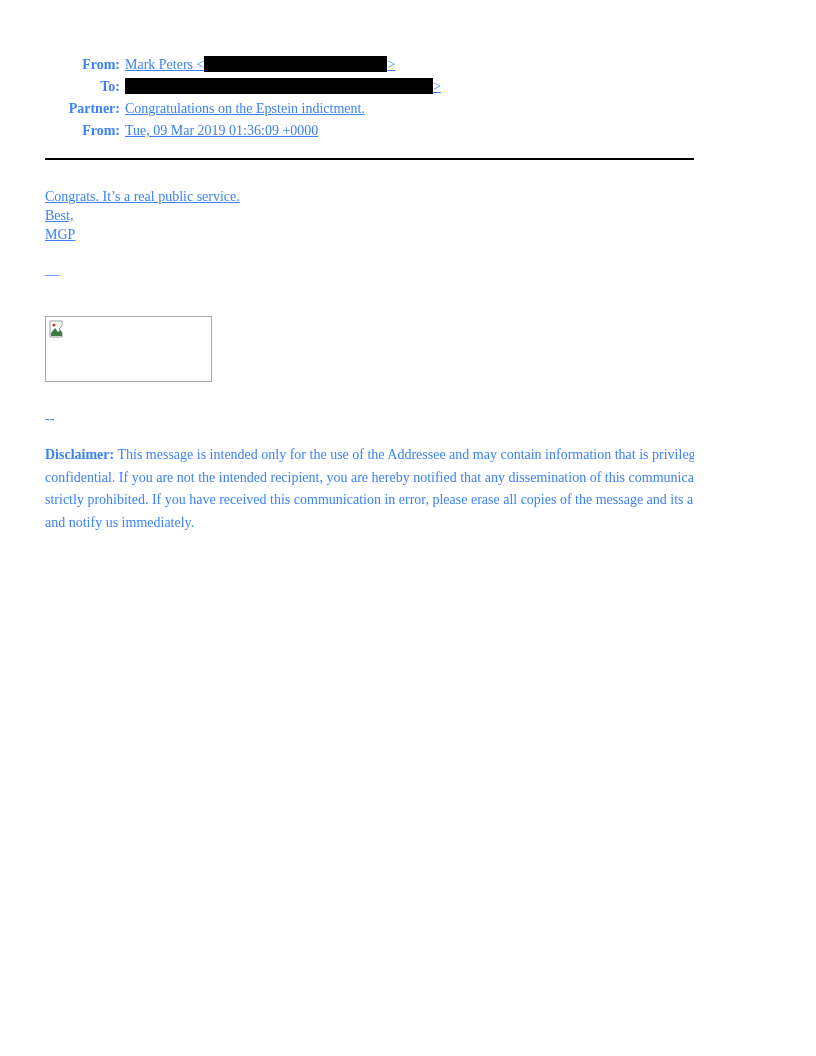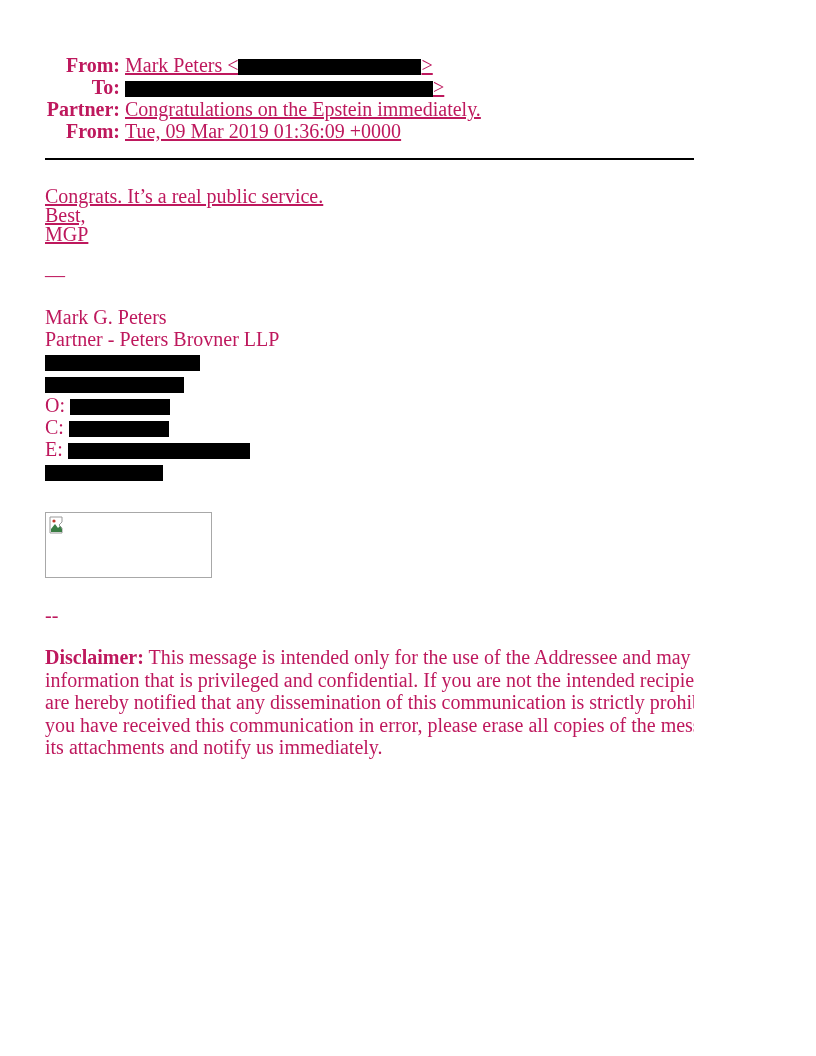--- a/index.html
+++ b/index.html
@@ -7,22 +7,22 @@
     padding: 0;
     background: #ffffff;
   }
   .page {
     position: relative;
     width: 694px;
     height: 1056px;
     box-sizing: border-box;
     background: #ffffff;
     font-family: "Liberation Serif", serif;
-    font-size: 20px;
-    color: #be185d;
+    font-size: 14px;
+    color: #3b82f6;
     padding: 54px 51px 0 45px;
     overflow: hidden;
   }
   
   .header-row {
     display: flex;
     line-height: 22px;
   }
   .header-label {
     flex: 0 0 75px;
@@ -111,50 +111,40 @@
       <span class="header-value"><span>Mark Peters &lt;</span><span class="redact bar-from"></span><span>&gt;</span></span>
     </div>
 
     <div class="header-row">
       <span class="header-label">To:</span>
       <span class="header-value"><span class="redact bar-to"></span><span>&gt;</span></span>
     </div>
 
     <div class="header-row">
       <span class="header-label">Partner:</span>
-      <span class="header-value">Congratulations on the Epstein immediately.</span>
+      <span class="header-value">Congratulations on the Epstein indictment.</span>
     </div>
 
     <div class="header-row">
       <span class="header-label">From:</span>
       <span class="header-value">Tue, 09 Mar 2019 01:36:09 +0000</span>
     </div>
 
   </div>
 
   <hr class="rule">
 
   <div class="body-block">
     <p>Congrats. It’s a real public service.</p>
     <p>Best,</p>
     <p>MGP</p>
   </div>
 
   <p class="sig-sep">—</p>
 
-  <div class="sig-block">
-    <p>Mark G. Peters</p>
-    <p>Partner - Peters Brovner LLP</p>
-    <p><span class="redact bar-addr1"></span></p>
-    <p><span class="redact bar-addr2"></span></p>
-    <p><span>O:</span> <span class="redact bar-phone"></span></p>
-    <p><span>C:</span> <span class="redact bar-phone"></span></p>
-    <p><span>E:</span> <span class="redact bar-email"></span></p>
-    <p><span class="redact bar-last"></span></p>
-  </div>
 
   <div class="img-placeholder">
     <span class="broken-icon">
       <svg width="20" height="20" viewBox="0 0 20 20">
         <path d="M2 2 h12 v5 l-3 3 l3 3 v5 h-12 z" fill="#ffffff" stroke="#9a9a9a" stroke-width="1"></path>
         <circle cx="6" cy="6" r="1.6" fill="#c0392b"></circle>
         <path d="M3 14 l4 -5 l3 4 l2 -2 l2 3 v3 h-11 z" fill="#3a7d44"></path>
       </svg>
     </span>
   </div>

